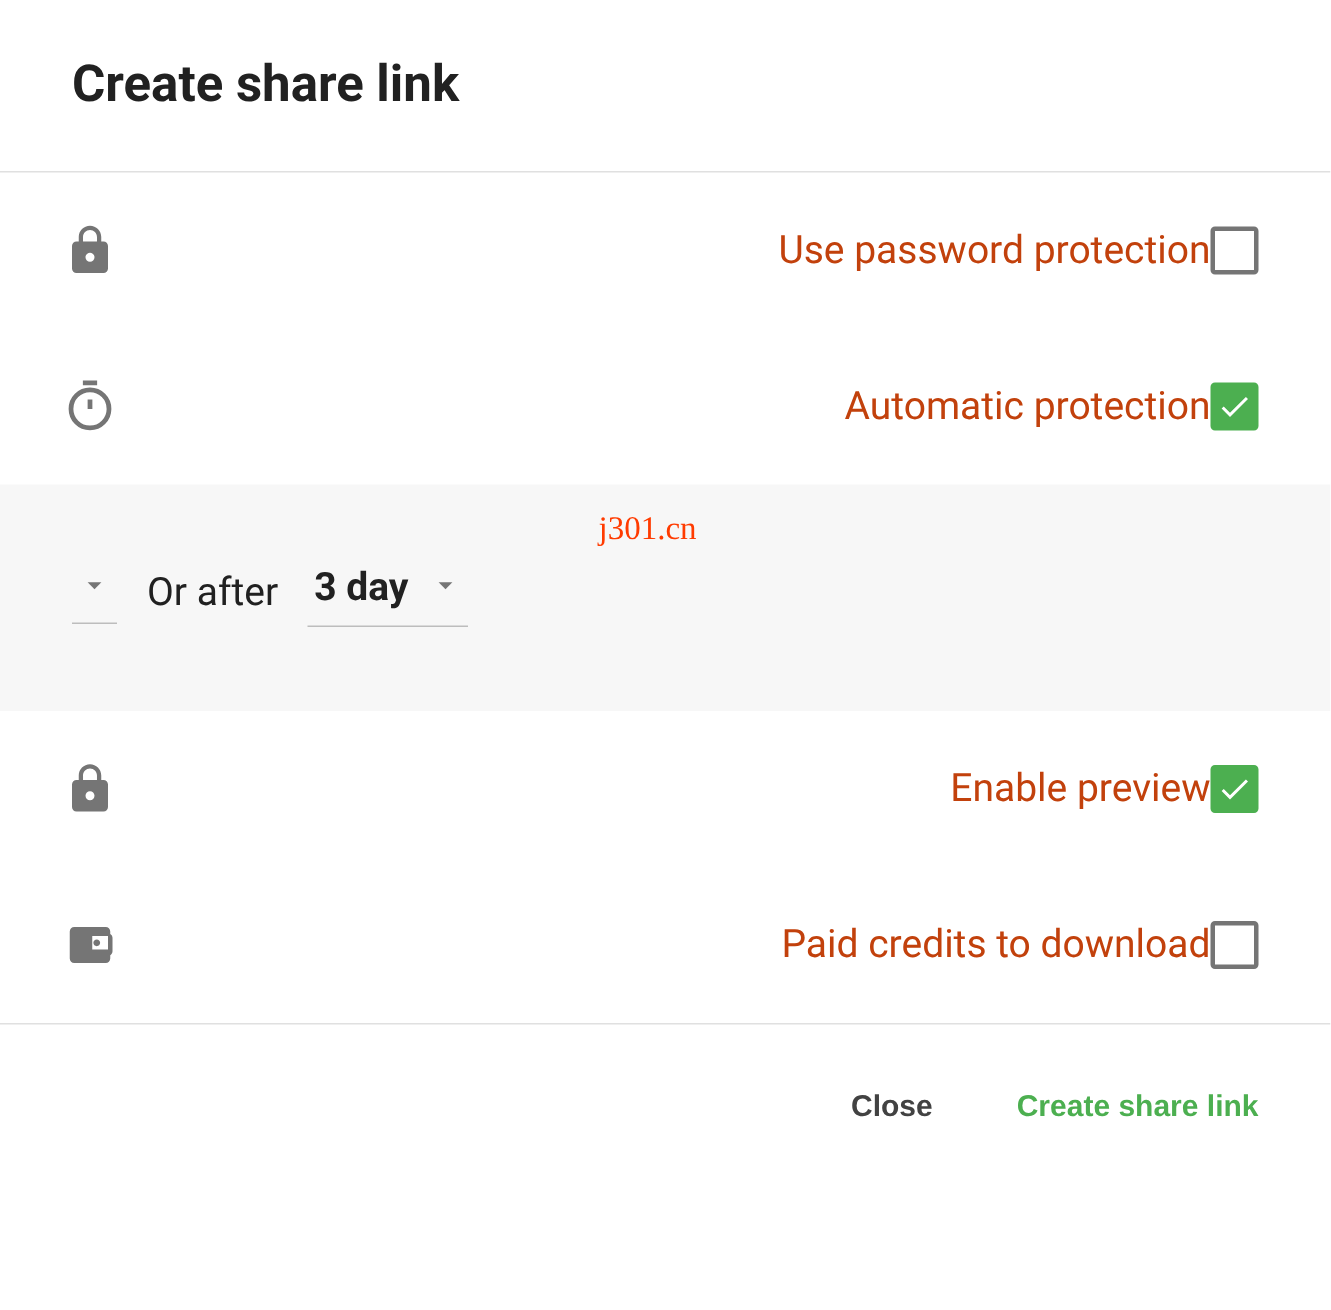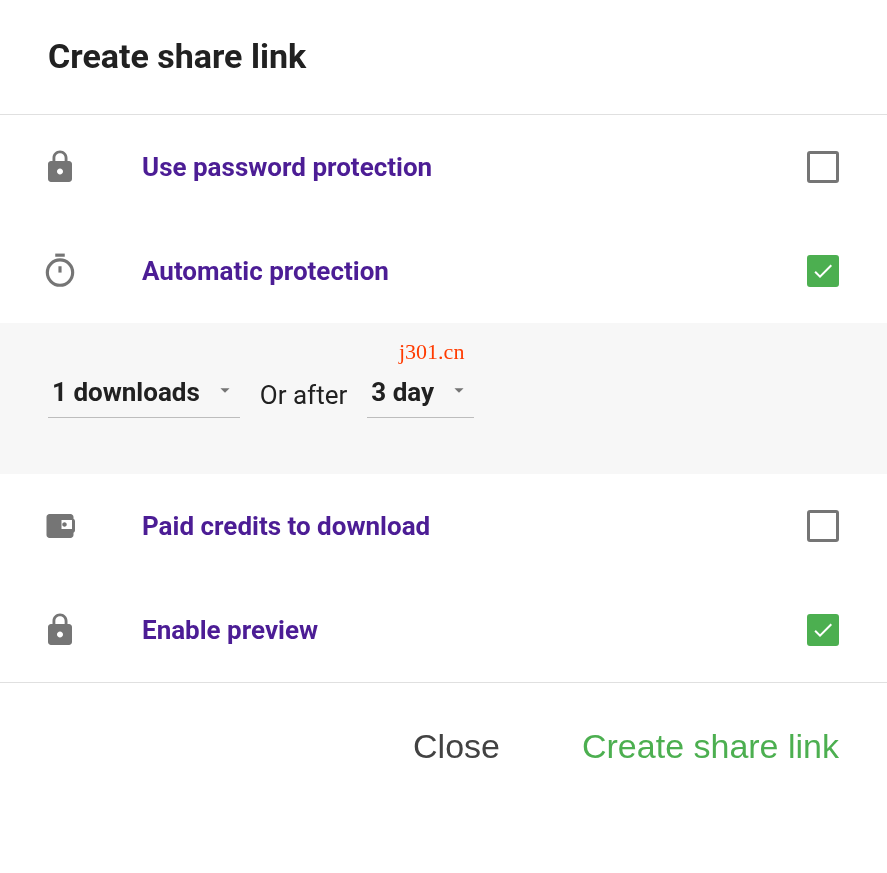--- a/index.html
+++ b/index.html
@@ -33,23 +33,24 @@
       height: 44px;
       display: flex;
       align-items: center;
       justify-content: center;
       color: #757575;
       flex-shrink: 0;
     }
     .option-label {
       flex: 1;
       font-size: 26px;
-      font-weight: 700;
-      color: #4c1d95;
+      font-weight: 400;
+      color: #c2410c;
       margin-left: 60px;
+      text-align: right;
     }
     .checkbox {
       width: 32px;
       height: 32px;
       border: 3px solid #757575;
       border-radius: 3px;
       background: #fff;
       cursor: pointer;
       display: flex;
       align-items: center;
@@ -108,27 +109,26 @@
     }
     .dialog-footer {
       border-top: 1px solid #e0e0e0;
       padding: 40px 48px;
       display: flex;
       justify-content: flex-end;
       gap: 56px;
       align-items: center;
     }
     .btn {
-      font-size: 34px;
-      font-weight: 400;
+      font-size: 20px;
+      font-weight: 700;
       background: none;
       border: none;
       cursor: pointer;
       padding: 4px 0;
-      margin-left: 26px;
     }
     .btn-close {
       color: #424242;
     }
     .btn-primary {
       color: #4caf50;
     }
   </style>
 </head>
 <body>
@@ -163,62 +163,61 @@
     <div class="checkbox checked">
       <svg viewBox="0 0 24 24" fill="white">
           <path d="M9 16.17L4.83 12l-1.42 1.41L9 19 21 7l-1.41-1.41z"></path>
         </svg>
     </div>
   </div>
 
   <div class="expiration-panel">
     <span class="watermark">j301.cn</span>
     <div class="select-wrap">
-      <span class="select-value">1 downloads</span>
       <span class="chevron">
         <svg viewBox="0 0 24 24" width="22" height="22" fill="#757575">
             <path d="M7 10l5 5 5-5z"></path>
           </svg>
       </span>
     </div>
     <span class="or-after">Or after</span>
     <div class="select-wrap">
       <span class="select-value">3 day</span>
       <span class="chevron">
         <svg viewBox="0 0 24 24" width="22" height="22" fill="#757575">
             <path d="M7 10l5 5 5-5z"></path>
           </svg>
       </span>
     </div>
   </div>
 
   <div class="option-row">
     <span class="option-icon">
       <svg viewBox="0 0 24 24" width="36" height="36" fill="#757575">
-        <path d="M21 7.5V6c0-1.1-.9-2-2-2H5c-1.1 0-2 .9-2 2v12c0 1.1.9 2 2 2h14c1.1 0 2-.9 2-2v-1.5c.6-.35 1-.98 1-1.7v-6c0-.72-.4-1.35-1-1.7zM20 8v6h-7V8h7zm-5 4.5c-.83 0-1.5-.67-1.5-1.5s.67-1.5 1.5-1.5 1.5.67 1.5 1.5-.67 1.5-1.5 1.5z"></path>
-      </svg>
-    </span>
-    <span class="option-label">Paid credits to download</span>
-    <div class="checkbox">
-      
-    </div>
-  </div>
-
-  <div class="option-row">
-    <span class="option-icon">
-      <svg viewBox="0 0 24 24" width="36" height="36" fill="#757575">
         <path d="M18 8h-1V6c0-2.76-2.24-5-5-5S7 3.24 7 6v2H6c-1.1 0-2 .9-2 2v10c0 1.1.9 2 2 2h12c1.1 0 2-.9 2-2V10c0-1.1-.9-2-2-2zm-6 9c-1.1 0-2-.9-2-2s.9-2 2-2 2 .9 2 2-.9 2-2 2zm3.1-9H8.9V6c0-1.71 1.39-3.1 3.1-3.1 1.71 0 3.1 1.39 3.1 3.1v2z"></path>
       </svg>
     </span>
     <span class="option-label">Enable preview</span>
     <div class="checkbox checked">
       <svg viewBox="0 0 24 24" fill="white">
           <path d="M9 16.17L4.83 12l-1.42 1.41L9 19 21 7l-1.41-1.41z"></path>
         </svg>
     </div>
   </div>
 
+  <div class="option-row">
+    <span class="option-icon">
+      <svg viewBox="0 0 24 24" width="36" height="36" fill="#757575">
+        <path d="M21 7.5V6c0-1.1-.9-2-2-2H5c-1.1 0-2 .9-2 2v12c0 1.1.9 2 2 2h14c1.1 0 2-.9 2-2v-1.5c.6-.35 1-.98 1-1.7v-6c0-.72-.4-1.35-1-1.7zM20 8v6h-7V8h7zm-5 4.5c-.83 0-1.5-.67-1.5-1.5s.67-1.5 1.5-1.5 1.5.67 1.5 1.5-.67 1.5-1.5 1.5z"></path>
+      </svg>
+    </span>
+    <span class="option-label">Paid credits to download</span>
+    <div class="checkbox">
+      
+    </div>
+  </div>
+
   <div class="dialog-footer">
     <button class="btn btn-close">Close</button>
     <button class="btn btn-primary">Create share link</button>
   </div>
 
 </div>
 
 </body></html>

